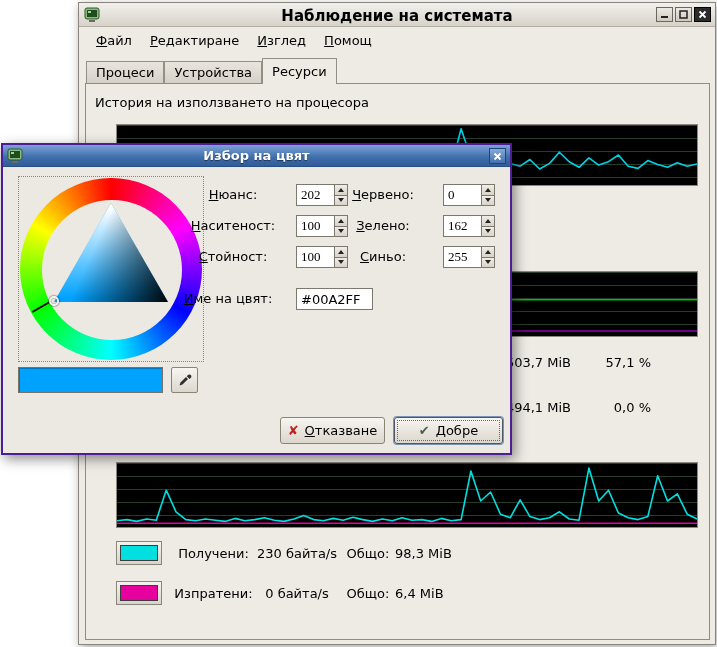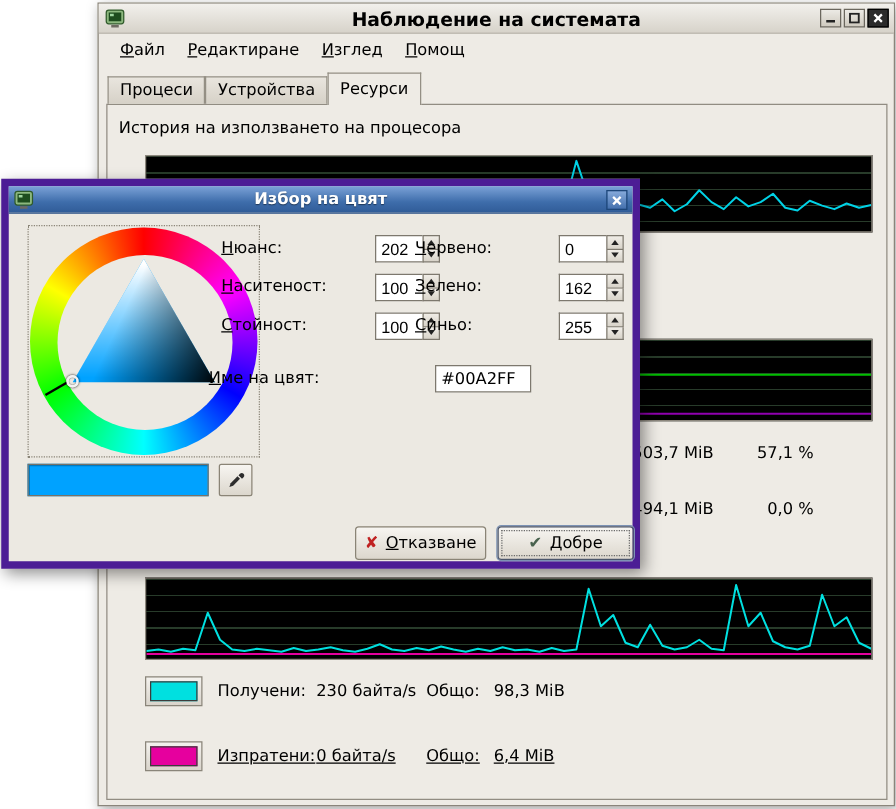--- a/index.html
+++ b/index.html
@@ -34,31 +34,31 @@
     background-image:repeating-linear-gradient(to bottom,rgba(72,108,76,.55) 0 1px,transparent 1px 13px);overflow:hidden;}
   #cpu-chart{top:121px;height:62px;}
   #mem-chart{top:268px;height:66px;}
   #net-chart{top:459px;height:66px;}
   .chart svg{position:absolute;left:0;top:0;}
 
   .mem-row{position:absolute;left:0;width:638px;height:20px;}
   .mem-value{position:absolute;left:360px;width:132px;text-align:right;}
   .mem-pct{position:absolute;left:500px;width:72px;text-align:right;}
 
-  .legend-row{position:absolute;left:37px;height:26px;display:flex;align-items:center;}
+  .legend-row{position:absolute;left:37px;height:26px;display:flex;align-items:center;text-align:center;}
   .swatch-btn{width:46px;height:24px;border:1px solid #8a857a;background:linear-gradient(#f4f2ee,#d9d4cb);
     padding:3px;margin-right:12px;}
   .swatch{display:block;width:100%;height:100%;border:1px solid #3c3c3c;}
   .leg-label{width:79px;}
   .leg-rate{width:88px;}
   .leg-total-label{width:54px;}
 
   
   #color-dialog{position:absolute;left:1px;top:143px;width:511px;height:312px;background:#ece9e2;
-    border:6px solid #4c1d95;box-shadow:3px 4px 12px rgba(0,0,0,.45);z-index:10;}
+    border:2px solid #4c1d95;box-shadow:3px 4px 12px rgba(0,0,0,.45);z-index:10;}
   .dtitlebar{position:absolute;left:0;top:0;width:100%;height:22px;
     background:linear-gradient(#7ba2d7,#3e6dab 60%,#305c98);border-bottom:1px solid #274f86;}
   .dtitle{position:absolute;left:0;right:0;top:3px;text-align:center;color:#fff;font-weight:bold;
     text-shadow:0 1px 1px rgba(0,0,0,.5);}
   .dicon{position:absolute;left:4px;top:3px;width:16px;height:16px;}
   .dclose{position:absolute;right:4px;top:3px;width:17px;height:16px;border:1px solid #1d4679;
     background:linear-gradient(#85a9da,#4470ad);display:flex;align-items:center;justify-content:center;}
 
   .wheel-box{position:absolute;left:15px;top:31px;width:186px;height:186px;border:1px dotted #8a8578;}
   .hue-ring{position:absolute;left:1px;top:1px;width:182px;height:182px;border-radius:50%;
@@ -70,32 +70,32 @@
   .tri-black{background:linear-gradient(115deg,rgba(0,0,0,0) 40%,#000 78%);}
   .hue-tick{position:absolute;left:12px;top:129px;width:20px;height:2px;background:#000;transform:rotate(150deg);}
   .sv-marker{position:absolute;left:30px;top:119px;width:10px;height:10px;border:2px solid #f2f2f2;
     border-radius:50%;box-shadow:0 0 2px #000, inset 0 0 1px #000;}
 
   .preview{position:absolute;left:15px;top:222px;width:145px;height:26px;border:1px solid #777268;
     box-shadow:inset 1px 1px 0 rgba(0,0,0,.25);}
   .tool-btn{position:absolute;left:168px;top:222px;width:27px;height:26px;border:1px solid #8a8476;
     border-radius:2px;background:linear-gradient(#f7f5f1,#dcd7cd);display:flex;align-items:center;justify-content:center;}
 
-  .flabel{position:absolute;height:22px;line-height:22px;text-align:left;}
+  .flabel{position:absolute;height:22px;line-height:22px;text-align:center;}
   .spin{position:absolute;width:52px;height:22px;display:flex;}
   .spin-input{width:38px;height:22px;border:1px solid #7d786e;border-right:none;background:#fff;
-    font-family:Liberation Sans, sans-serif;font-size:13px;padding-left:4px;}
+    font-family:Liberation Serif, serif;font-size:13px;padding-left:4px;}
   .spin-btns{width:14px;height:22px;display:flex;flex-direction:column;}
   .spin-up,.spin-down{flex:1;border:1px solid #7d786e;background:linear-gradient(#f0ede7,#d8d3c9);
     display:flex;align-items:center;justify-content:center;}
   .spin-down{border-top:none;}
   .arr-up{width:0;height:0;border-left:3px solid transparent;border-right:3px solid transparent;border-bottom:4px solid #222;}
   .arr-down{width:0;height:0;border-left:3px solid transparent;border-right:3px solid transparent;border-top:4px solid #222;}
   .text-field{position:absolute;height:22px;border:1px solid #7d786e;background:#fff;
-    font-family:"DejaVu Sans","Liberation Sans",sans-serif;font-size:13px;padding-left:4px;margin-left:48px;}
+    font-family:"DejaVu Sans","Liberation Sans",sans-serif;font-size:13px;padding-left:4px;}
 
   .gbtn{position:absolute;height:27px;border:1px solid #8a8476;border-radius:3px;
     background:linear-gradient(#f7f5f1,#dcd7cd);font-family:"DejaVu Sans","Liberation Sans",sans-serif;
     font-size:13px;display:flex;align-items:center;justify-content:center;gap:6px;cursor:default;}
   .gbtn.default{border-color:#4c566b;box-shadow:0 0 0 1px #7c92b4;outline:1px dotted #6a6a6a;outline-offset:-4px;}
   .cancel-x{color:#c02222;font-weight:bold;}
   .ok-check{color:#49624e;font-weight:bold;}
 </style>
 </head>
 <body>
@@ -179,21 +179,21 @@
 
   <div class="legend-row" style="top:537px;">
     <span class="swatch-btn">
       <span class="swatch" style="background: rgb(0, 224, 224);"></span>
     </span>
     <span class="leg-label">Получени:</span>
     <span class="leg-rate">230 байта/s</span>
     <span class="leg-total-label">Общо:</span>
     <span class="leg-total">98,3 MiB</span>
   </div>
-  <div class="legend-row" style="top:589px;text-decoration:underline;">
+  <div class="legend-row" style="top:577px;">
     <span class="swatch-btn">
       <span class="swatch" style="background: rgb(230, 0, 158);"></span>
     </span>
     <span class="leg-label">Изпратени:</span>
     <span class="leg-rate">0 байта/s</span>
     <span class="leg-total-label">Общо:</span>
     <span class="leg-total">6,4 MiB</span>
   </div>
 </div>
 

